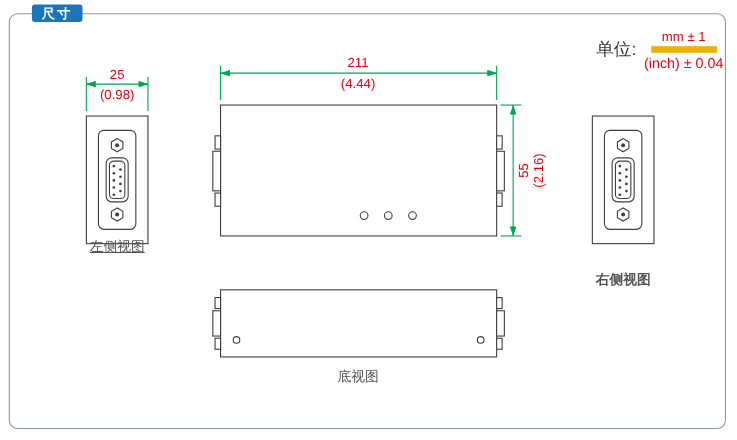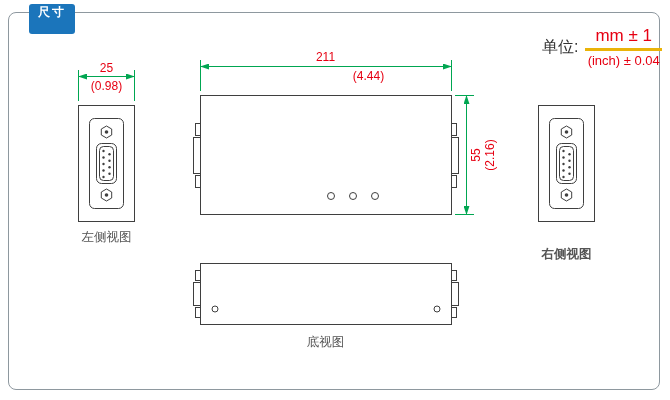--- a/index.html
+++ b/index.html
@@ -18,43 +18,43 @@
   .frame {
     position: absolute;
     left: 8px; top: 12px;
     width: 650px; height: 376px;
     border: 1.5px solid #8e989f;
     border-radius: 8px;
   }
   .title-box {
     position: absolute;
     left: 29px; top: 4px;
-    width: 46px; height: 30px;
+    width: 46px; height: 16px;
     background: #1b75bb;
     border-radius: 3px;
     color: #ffffff;
     font-size: 12px;
     font-weight: bold;
     line-height: 17px;
     text-align: center;
     letter-spacing: 2px;
   }
   .unit-block {
     position: absolute;
     left: 542px; top: 26px;
     display: flex;
     align-items: center;
     gap: 7px;
   }
   .unit-label { font-size: 16px; color: #333333; }
   .fraction { display: flex; flex-direction: column; align-items: center; }
   .frac-top {
-    font-size: 17px; color: #e60012;
+    font-size: 12px; color: #e60012;
     padding: 0 10px 2px 10px;
-    border-bottom: 3px solid #eab308;
+    border-bottom: 6px solid #eab308;
   }
   .frac-bottom { font-size: 13px; color: #e60012; padding-top: 2px; }
   svg.lines { position: absolute; left: 0; top: 0; }
   .dim-text {
     position: absolute;
     color: #e60012;
     font-size: 12px;
     line-height: 13px;
     text-align: center;
   }
@@ -172,24 +172,24 @@
       <line x1="455" y1="95.5" x2="474" y2="95.5"></line>
       <line x1="455" y1="214.5" x2="474" y2="214.5"></line>
       <line x1="466.5" y1="95.5" x2="466.5" y2="214.5" marker-start="url(#arrG)" marker-end="url(#arrG)"></line>
     </g>
   </svg>
 
   <div class="dim-text" style="left:78px; top:62px; width:57px;">25</div>
   <div class="dim-text" style="left:66px; top:80px; width:81px;">(0.98)</div>
 
   <div class="dim-text" style="left:200px; top:51px; width:251px;">211</div>
-  <div class="dim-text" style="left:200px; top:70px; width:251px;padding-left:43px;">(4.44)</div>
+  <div class="dim-text" style="left:200px; top:70px; width:251px;">(4.44)</div>
 
   <div class="dim-vertical">
     <span>55</span>
     <span>(2.16)</span>
   </div>
 
-  <div class="view-label" style="left:78px; top:229px; width:57px;">左侧视图</div>
+  <div class="view-label" style="left:78px; top:216px; width:57px;text-decoration:underline;">左侧视图</div>
   <div class="view-label" style="left:538px; top:246px; width:57px;font-weight:bold;">右侧视图</div>
   <div class="view-label" style="left:200px; top:334px; width:251px;">底视图</div>
 
 </div>
 
 </body></html>

